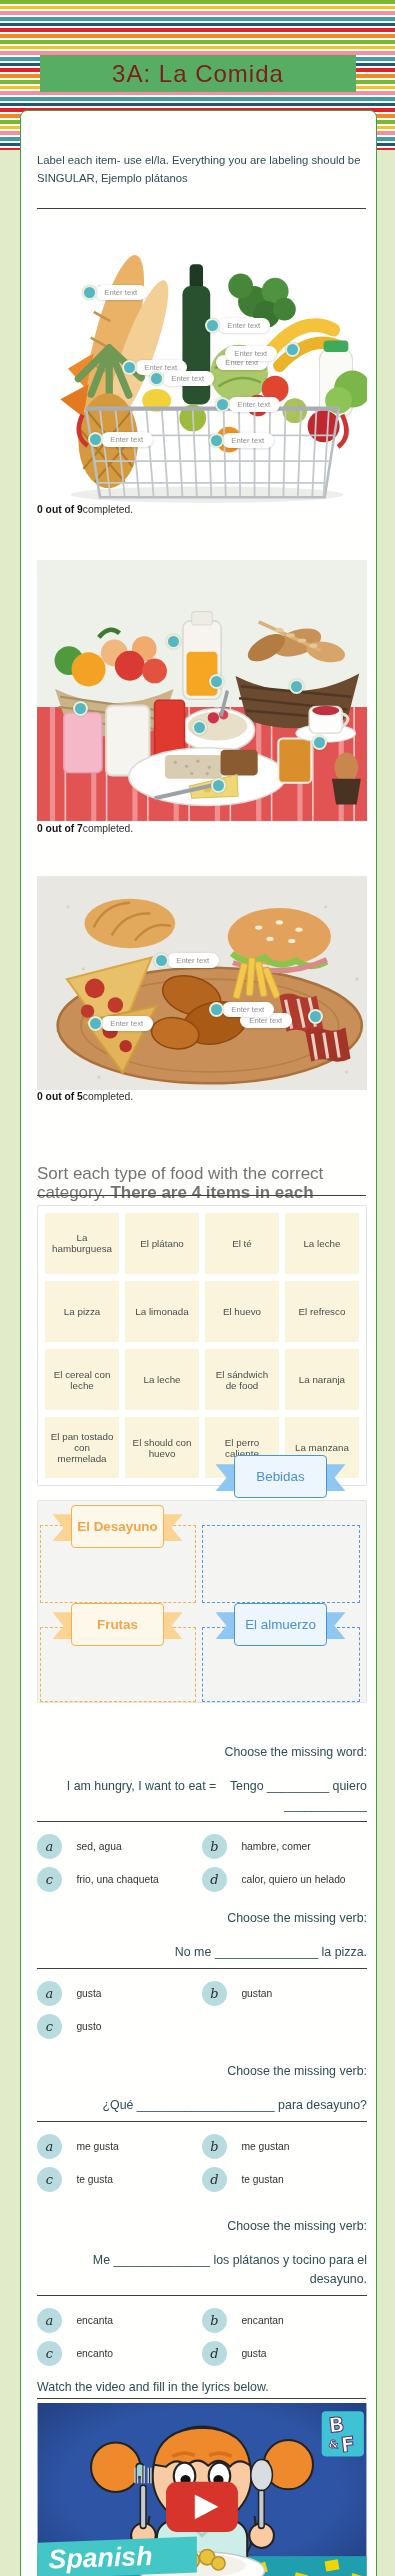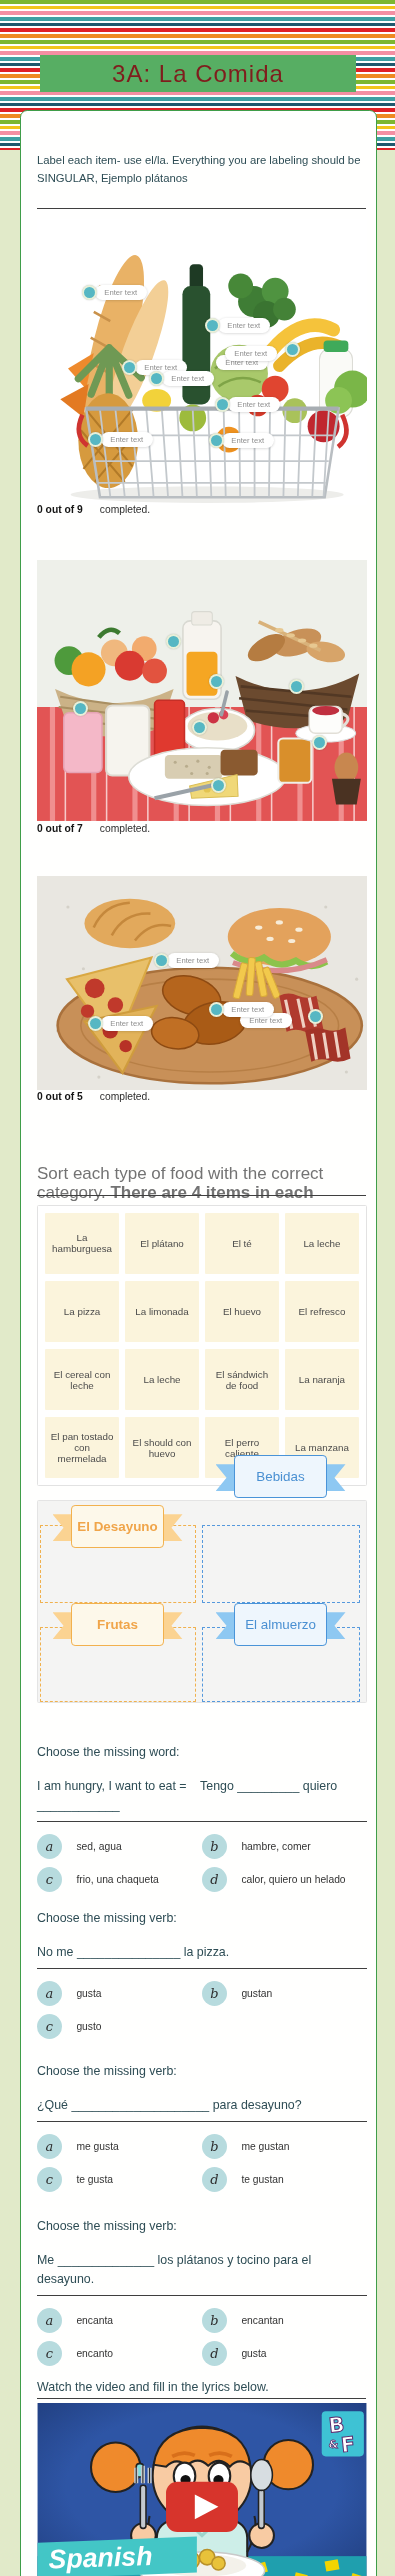--- a/index.html
+++ b/index.html
@@ -21,21 +21,21 @@
   
   .card{position:absolute;left:20px;top:110px;width:355px;height:3090px;
     background:#fffffe;border:1.5px solid #3f9d49;border-radius:7.2px;}
   .txt{color:#2e4d55;}
   .hr{position:absolute;left:37px;width:329px;border-top:1px solid #3f3f3f;height:0;}
   .instructions{position:absolute;left:37px;top:152px;width:328px;
     font-size:11.3px;line-height:17.5px;color:#2e4d55;}
   .photo{position:absolute;left:37px;width:330px;overflow:hidden;background:#fff;}
   .completed{position:absolute;left:37px;font-size:10.3px;color:#2d2d2d;}
   .completed b{color:#151515;}
-  .completed span{margin-left:17px;font-weight:400;}
+  .completed span{margin-left:0;font-weight:400;}
   
   .dot{position:absolute;width:11.3px;height:11.3px;border-radius:50%;
     background:#56b7c3;border:2.1px solid rgba(248,246,220,.9);
     box-shadow:0 0 1.5px rgba(0,0,0,.25);box-sizing:content-box;}
   .hotspot{position:absolute;z-index:4;}
   .hotspot.under{z-index:3;}
   .hotspot .dot{left:-13.4px;top:0px;}
   .hs-label{background:#fff;border-radius:8.2px;padding:3.1px 9.3px;color:#8f8f8f;
     font-size:7.7px;box-shadow:0 0.5px 2.6px rgba(0,0,0,.18);white-space:nowrap;display:inline-block;}
   
@@ -57,21 +57,21 @@
   .ribbon .flag{position:absolute;top:9.3px;height:27px;width:29px;}
   .ribbon .flag.l{left:-18.5px;clip-path:polygon(0 0,100% 0,100% 100%,0 100%,38% 50%);}
   .ribbon .flag.r{right:-18.5px;clip-path:polygon(0 0,100% 0,62% 50%,100% 100%,0 100%);}
   .ribbon .box{position:absolute;inset:0;border-radius:4.1px;display:flex;
     align-items:center;justify-content:center;font-size:13.4px;}
   .ribbon.orange .flag{background:#fbd392;}
   .ribbon.orange .box{background:#fdf8ea;border:1.5px solid #f2b14e;color:#f0a54a;font-weight:bold;}
   .ribbon.blue .flag{background:#8ec8f2;}
   .ribbon.blue .box{background:#eef6fd;border:1.5px solid #4a94d8;color:#4a90d2;}
   
-  .question{position:absolute;left:37px;width:330px;}
+  .question{position:absolute;left:37px;width:330px;text-align:right;}
   .q-head{font-size:12.4px;color:#2e4d55;}
   .q-prompt{margin-top:17.5px;font-size:12.4px;line-height:19px;color:#2e4d55;white-space:pre-wrap;}
   .q-hr{margin-top:6.2px;border-top:1px solid #3f3f3f;height:0;}
   .opts{margin-top:11.3px;display:grid;grid-template-columns:1fr 1fr;row-gap:6.2px;}
   .opt{display:flex;align-items:center;gap:14.4px;height:27px;cursor:pointer;}
   .letter{width:25px;height:25px;border-radius:50%;background:#b7dbde;flex:0 0 25px;
     display:flex;align-items:center;justify-content:center;
     font-family:"DejaVu Serif",serif;font-style:italic;font-size:13px;color:#2e2e2e;}
   .opt-text{font-size:10.3px;color:#333;}
   svg{display:block;}

